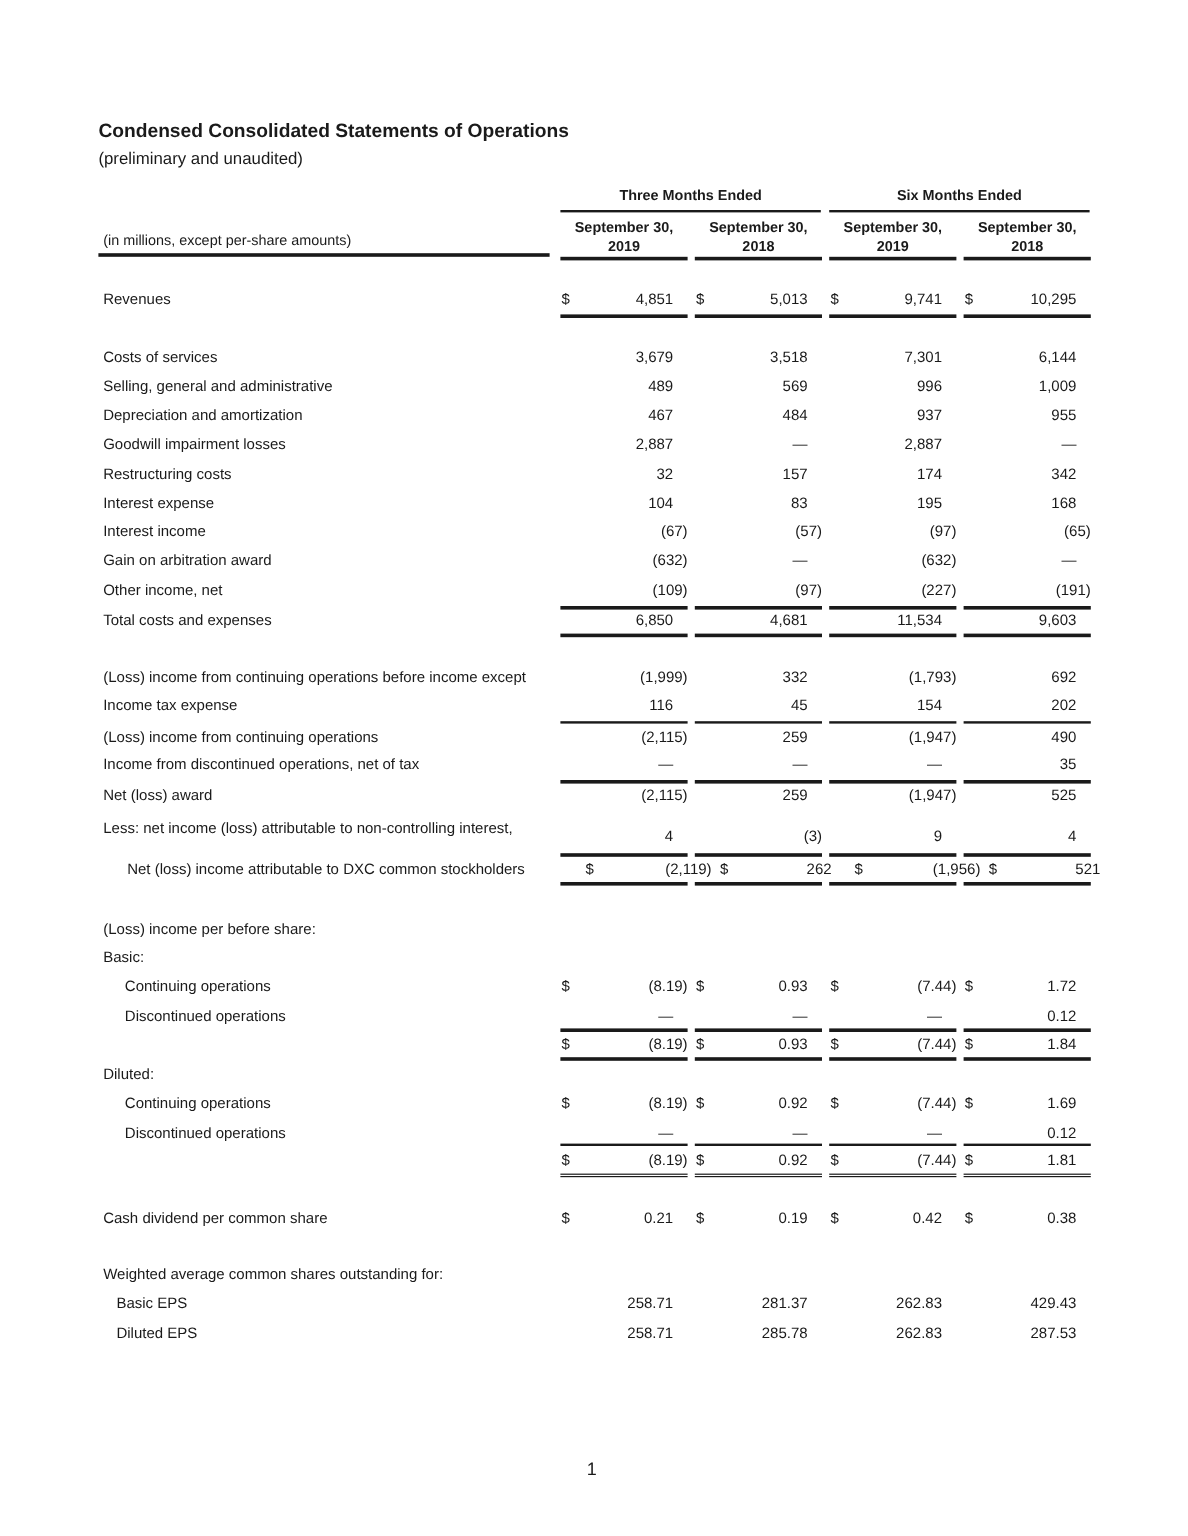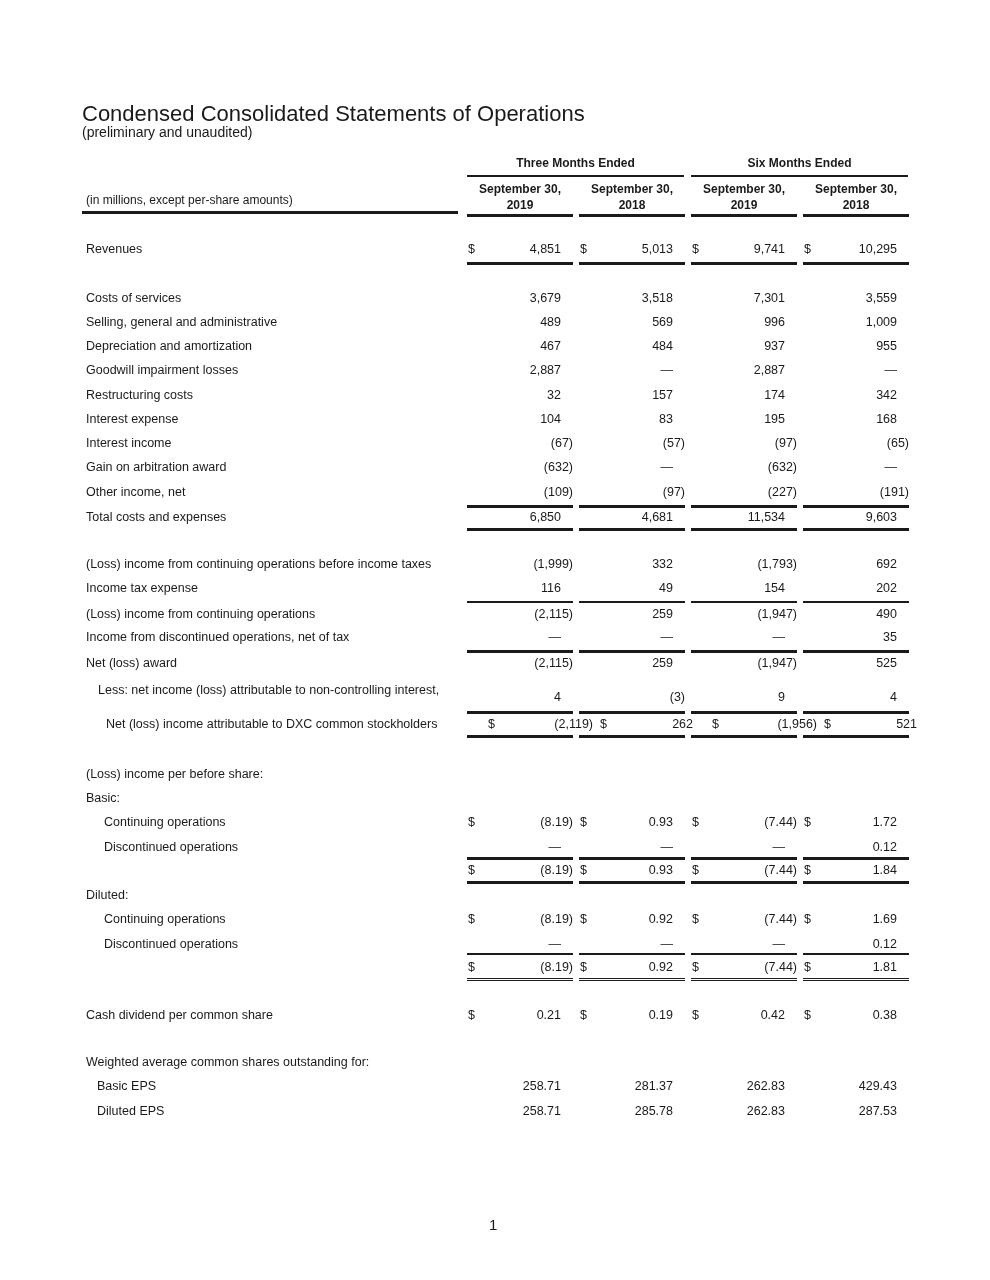--- a/index.html
+++ b/index.html
@@ -1,35 +1,35 @@
 <!DOCTYPE html>
 <html><head>
   <meta charset="utf-8">
   <style>
     html, body { margin: 0; padding: 0; background: #ffffff; }
     body {
       width: 990px; height: 1280px; position: relative; overflow: hidden;
       font-family: "Liberation Sans", sans-serif; color: #1a1a1a;
     }
-    .title { position: absolute; left: 82px; top: 101px; font-size: 22px; font-weight: normal; }
+    .title { position: absolute; left: 82px; top: 101px; font-size: 16px; font-weight: bold; }
     .subtitle { position: absolute; left: 82px; top: 124px; font-size: 14px; }
 
     .grp { position: absolute; top: 156px; font-size: 12px; font-weight: bold; text-align: center; padding-bottom: 5px; border-bottom: 2px solid #1a1a1a; }
     .grp-three { left: 467px; width: 217px; }
     .grp-six { left: 691px; width: 217px; }
 
     .colhdr { position: absolute; top: 181px; width: 106px; font-size: 12px; font-weight: bold; text-align: center; line-height: 16px; padding-bottom: 1px; border-bottom: 3px solid #1a1a1a; }
     .ch0 { left: 467px; } .ch1 { left: 579px; } .ch2 { left: 691px; } .ch3 { left: 803px; }
     .units { position: absolute; left: 82px; top: 193px; width: 376px; font-size: 12px; padding-left: 4px; padding-bottom: 4px; border-bottom: 3px solid #1a1a1a; box-sizing: border-box; }
 
     .row { position: absolute; left: 0; width: 990px; height: 20px; font-size: 12.5px; }
     .lbl { position: absolute; left: 86px; top: 0; white-space: nowrap; }
     .lbl.ind1 { left: 104px; }
     .lbl.ind2 { left: 97px; }
-    .lbl.two { line-height: 17px; top: -8px; margin-left: 12px; }
+    .lbl.two { line-height: 17px; top: -8px; }
     .cell { position: absolute; top: 0; width: 106px; height: 20px; }
     .c0 { left: 467px; } .c1 { left: 579px; } .c2 { left: 691px; } .c3 { left: 803px; }
     .cur { position: absolute; left: 1px; top: 0; }
     .val { position: absolute; right: 12px; top: 0; text-align: right; white-space: nowrap; }
     .val.neg { right: 0; }
     .val.dash { right: 12px; color: #333; }
 
     .rule { position: absolute; height: 0; border-top: 2px solid #1a1a1a; width: 106px; }
     .rule.thick { border-top-width: 3px; }
     .rule.dbl { border-top: 3px double #1a1a1a; height: 0; }
@@ -89,21 +89,21 @@
       <div class="cell c0">
         <span class="val">3,679</span>
       </div>
       <div class="cell c1">
         <span class="val">3,518</span>
       </div>
       <div class="cell c2">
         <span class="val">7,301</span>
       </div>
       <div class="cell c3">
-        <span class="val">3,559</span>
+        <span class="val">6,144</span>
       </div>
     </div>
     <div class="row" style="top: 315px;">
       <div class="lbl">Selling, general and administrative</div>
       <div class="cell c0">
         <span class="val">489</span>
       </div>
       <div class="cell c1">
         <span class="val">569</span>
       </div>
@@ -228,41 +228,41 @@
         <span class="val">4,681</span>
       </div>
       <div class="cell c2">
         <span class="val">11,534</span>
       </div>
       <div class="cell c3">
         <span class="val">9,603</span>
       </div>
     </div>
     <div class="row" style="top: 557px;">
-      <div class="lbl">(Loss) income from continuing operations before income taxes</div>
+      <div class="lbl">(Loss) income from continuing operations before income except</div>
       <div class="cell c0">
         <span class="val neg">(1,999)</span>
       </div>
       <div class="cell c1">
         <span class="val">332</span>
       </div>
       <div class="cell c2">
         <span class="val neg">(1,793)</span>
       </div>
       <div class="cell c3">
         <span class="val">692</span>
       </div>
     </div>
     <div class="row" style="top: 581px;">
       <div class="lbl">Income tax expense</div>
       <div class="cell c0">
         <span class="val">116</span>
       </div>
       <div class="cell c1">
-        <span class="val">49</span>
+        <span class="val">45</span>
       </div>
       <div class="cell c2">
         <span class="val">154</span>
       </div>
       <div class="cell c3">
         <span class="val">202</span>
       </div>
     </div>
     <div class="row" style="top: 607px;">
       <div class="lbl">(Loss) income from continuing operations</div>

